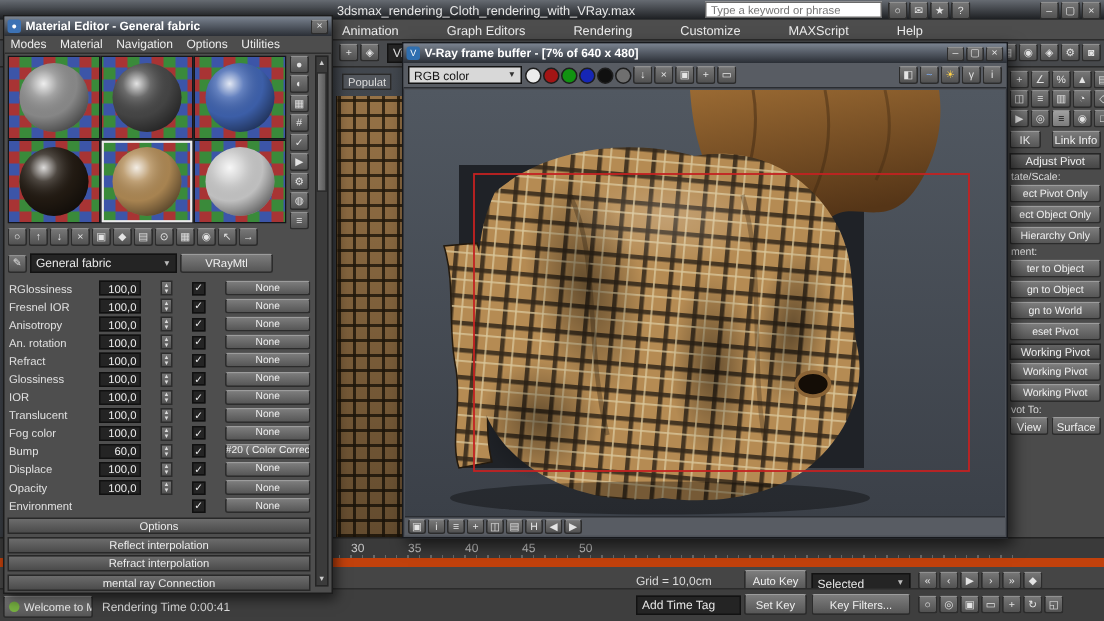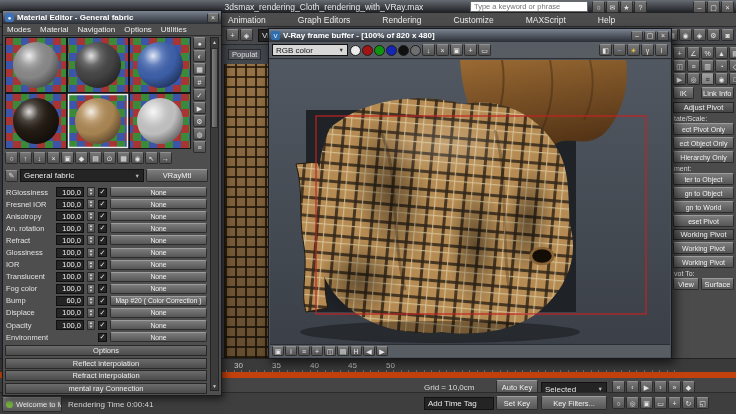--- a/index.html
+++ b/index.html
@@ -53,25 +53,25 @@
 #vfbbottom .ic{width:12px;height:10px}
 
 #me{position:absolute;left:2px;top:10px;width:220px;height:386px;background:#4e4e4e;border:1px solid #1c1c1c;box-shadow:2px 3px 8px rgba(0,0,0,.6);z-index:60}
 #memenu{display:flex;gap:9px;padding:0 4px;align-items:center;height:12px;background:#4d4d4d;border-bottom:1px solid #2e2e2e;font-size:8px;color:#ececec}
 #slots{position:absolute;left:2px;top:26px}
 #mesideicons{position:absolute;left:190px;top:26px;width:15px;display:flex;flex-direction:column;gap:1px}
 #mescroll{position:absolute;left:207px;top:26px;width:9px;height:354px;background:#3b3b3b;border:1px solid #252525}
 #mescroll .thumb{position:absolute;left:0;top:10px;width:7px;height:80px;background:linear-gradient(90deg,#7e7e7e,#5a5a5a);border:1px solid #2c2c2c}
 #mescroll .sarr{position:absolute;left:0;width:7px;height:8px;font-size:5px;color:#ccc;display:flex;align-items:center;justify-content:center}
 #metoolbar{position:absolute;left:2px;top:141px}
-#menamerow{position:absolute;left:2px;top:158px;display:flex;gap:2px;align-items:center;width:203px}
+#menamerow{position:absolute;left:2px;top:158px;display:flex;gap:2px;align-items:center;width:177px}
 #menamerow .field{flex:1;height:13px}
 #metype{width:62px;height:13px;flex:none}
 #meparams{position:absolute;left:0;top:175px;width:206px}
-.prow{display:flex;align-items:center;height:12.1px;padding:0 2px 0 3px;gap:3px}
+.prow{display:flex;align-items:center;height:12.1px;padding:0 2px 0 3px;gap:13px}
 .plabel{width:47px;flex:none;font-size:7.5px;color:#e0e0e0;overflow:hidden;white-space:nowrap}
 .pval{width:28px;flex:none;height:10px;background:#242424;border:1px solid #101010;color:#eee;font-size:7.5px;display:flex;align-items:center;justify-content:flex-end;padding-right:2px}
 .pspin{width:8px;height:10px;flex:none;display:flex;flex-direction:column;align-items:center;justify-content:center;background:linear-gradient(#767676,#525252);border:1px solid #2c2c2c;color:#ddd;font-size:4px;line-height:1}
 .pchk{width:9px;height:9px;flex:none;background:#242424;border:1px solid #101010;color:#e8e8e8;font-size:7px;display:flex;align-items:center;justify-content:center}
 .pmap{flex:1;height:10px;font-size:6.8px}
 #merollouts{position:absolute;left:0;top:334px;width:206px}
 .roll{height:11px;margin:0 2px 1.5px;display:flex;align-items:center;justify-content:center;background:linear-gradient(#6c6c6c,#4b4b4b);border:1px solid #282828;color:#ececec;font-size:7.5px;white-space:nowrap;overflow:hidden}
 
 #trackbar{position:absolute;left:0;top:358px;width:736px;height:14px;background:#3a3a3a;border-top:1px solid #232323;z-index:25}
 #ticks{position:absolute;left:234px;top:2px;display:flex}
@@ -179,21 +179,21 @@
     <div class="clabel">vot To:</div>
     <div id="pivotto">
       <span class="btn" style="flex:1;height:12px">View</span>
       <span class="btn" style="flex:1.3;height:12px">Surface</span>
     </div>
   </div>
 
   <div id="vfb">
     <div class="wtitle">
       <span class="wicon">V</span>
-      <span class="wtext">V-Ray frame buffer - [100% of 820 x 480]</span>
+      <span class="wtext">V-Ray frame buffer - [7% of 640 x 480]</span>
       <span class="wbtns">
         <span class="ic">–</span>
         <span class="ic">▢</span>
         <span class="ic">×</span>
       </span>
     </div>
     <div id="vfbtoolbar">
       <div class="field" id="channeldd">
         <span>RGB color</span>
         <span class="dd-arrow">▼</span>

